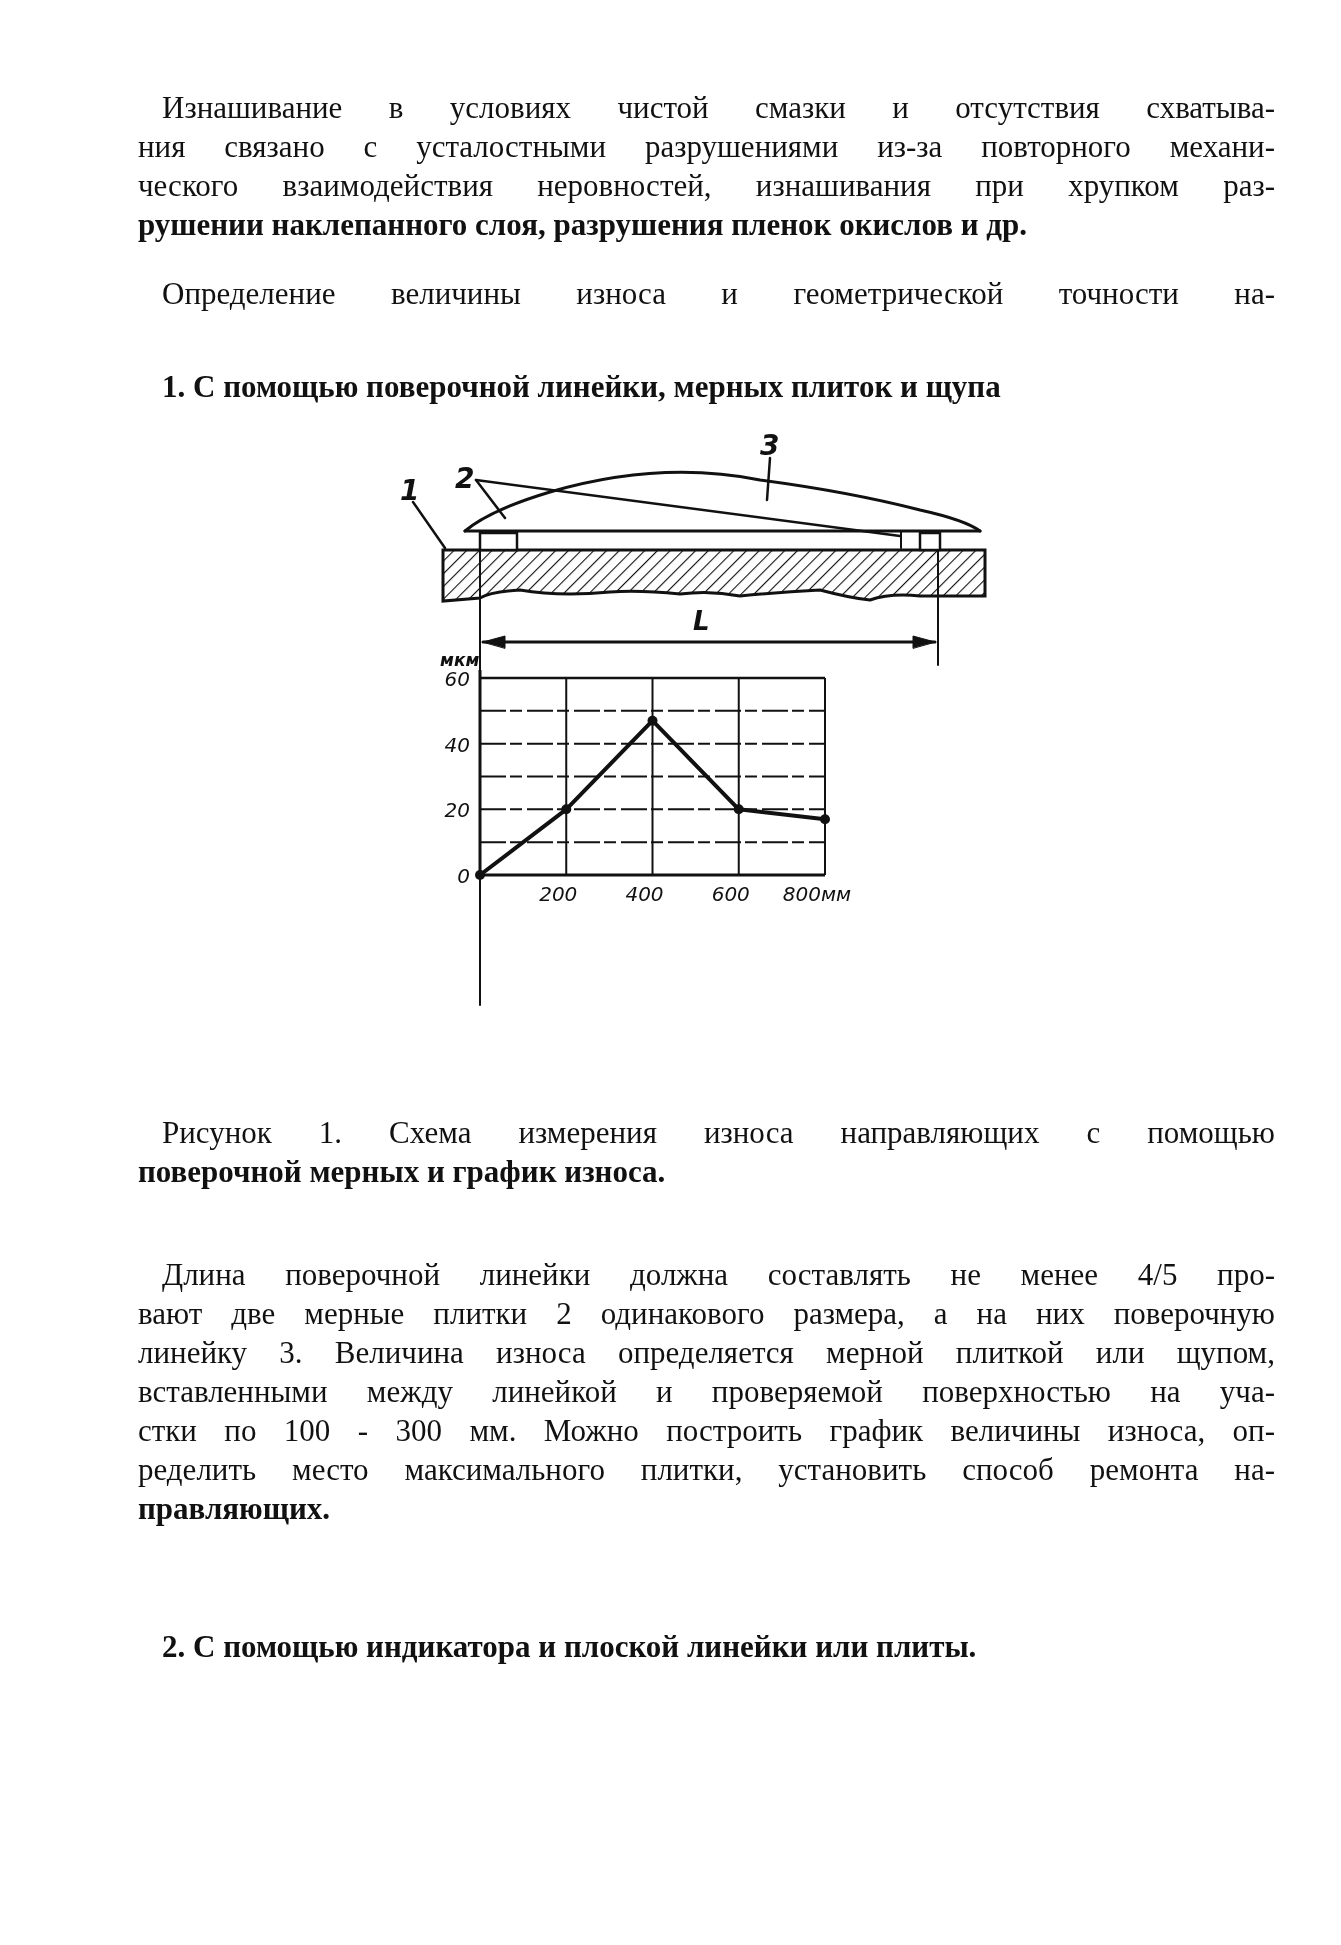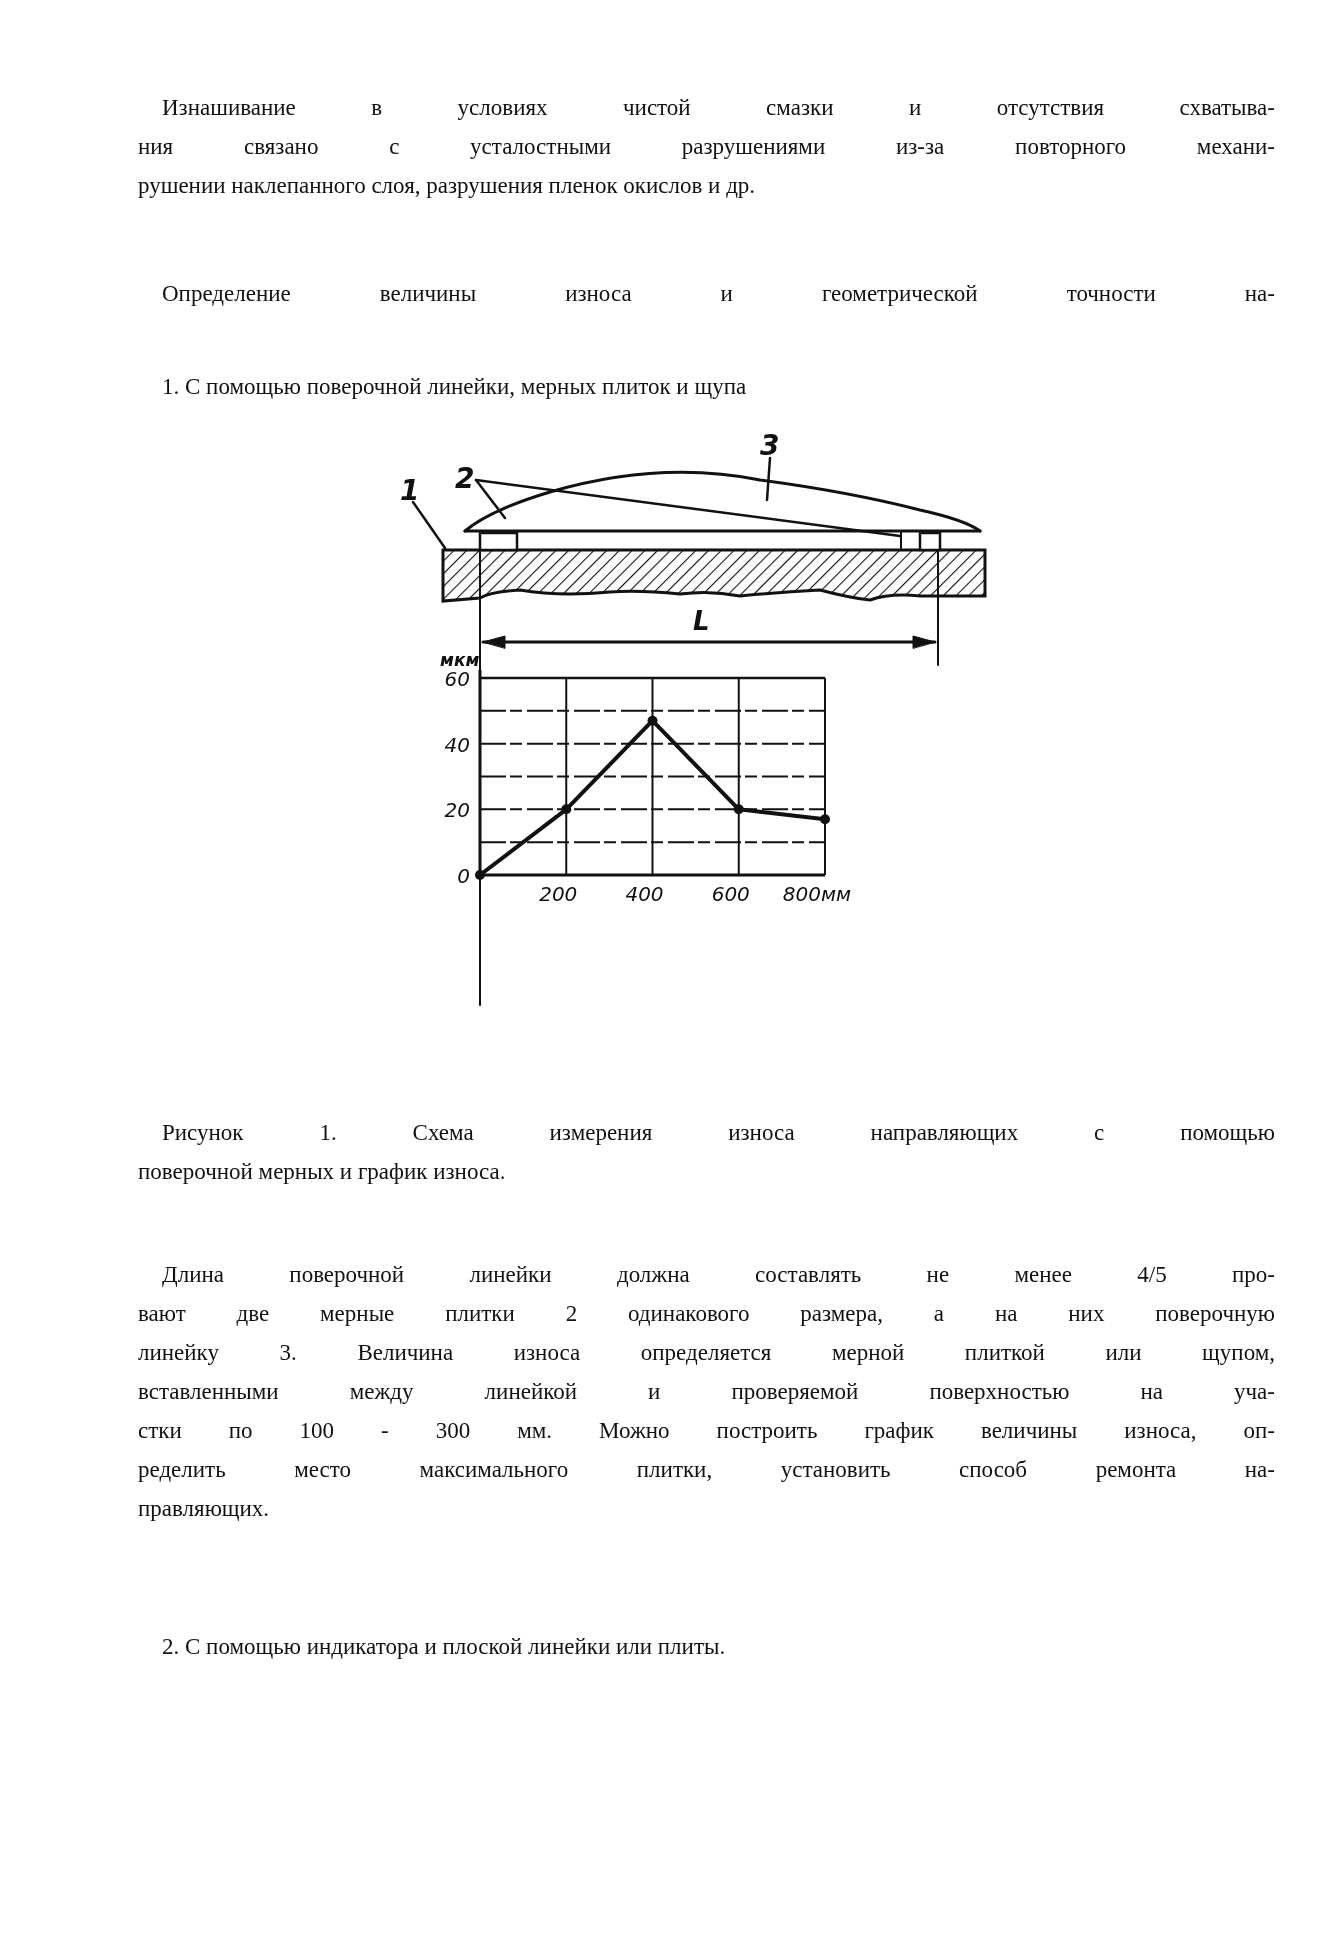--- a/index.html
+++ b/index.html
@@ -1,36 +1,37 @@
 <!DOCTYPE html>
 <html><head>
 <meta charset="utf-8">
 <style>
   html, body { margin: 0; padding: 0; background: #ffffff; }
   body { width: 1341px; height: 1945px; position: relative; overflow: hidden;
          font-family: "Liberation Serif", "DejaVu Serif", serif; color: #111; }
-  .para { position: absolute; left: 138px; width: 1137px; font-size: 23px; line-height: 39px;
+  .para { position: absolute; left: 138px; width: 1137px; font-size: 31px; line-height: 39px;
           text-align: justify; margin: 0; }
   .line { display: block; white-space: nowrap; text-align-last: justify; text-align: justify; }
-  .line.last { text-align-last: left; }
+  .line.last { text-align-last: left; font-weight: bold; }
   #p1 { top: 88px; }
   #p2 { top: 274px; }
   #p3 { top: 367px; }
   #caption { top: 1113px; }
   #p4 { top: 1255px; }
   #p5 { top: 1627px; }
   #figure { position: absolute; left: 380px; top: 420px; width: 640px; height: 600px; }
   #figure svg { width: 640px; height: 600px; display: block; }
 </style>
 </head>
 <body>
 
 <div id="p1" class="para">
   <span class="line" style="padding-left:24px">Изнашивание в условиях чистой смазки и отсутствия схватыва-</span>
   <span class="line">ния связано с усталостными разрушениями из-за повторного механи-</span>
+  <span class="line">ческого взаимодействия неровностей, изнашивания при хрупком раз-</span>
   <span class="line last">рушении наклепанного слоя, разрушения пленок окислов и др.</span>
 </div>
 
 <div id="p2" class="para">
   <span class="line" style="padding-left:24px">Определение величины износа и геометрической точности на-</span>
 </div>
 
 <div id="p3" class="para">
   <span class="line last" style="padding-left:24px">1. С помощью поверочной линейки, мерных плиток и щупа</span>
 </div>

